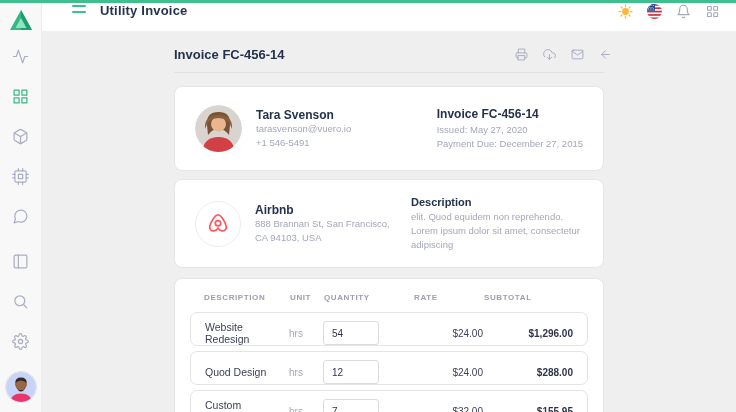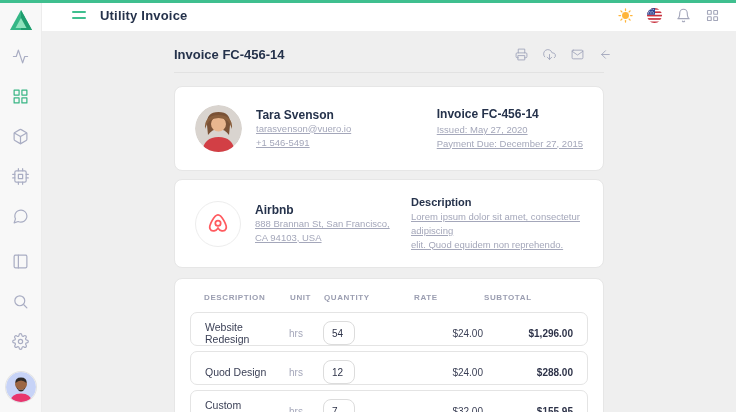--- a/index.html
+++ b/index.html
@@ -23,21 +23,21 @@
   .side-group-top { display:flex; flex-direction:column; align-items:center; gap:22px; margin-top:16px; }
   .side-group-bottom { display:flex; flex-direction:column; align-items:center; gap:22px; margin-top:auto; padding-bottom:10px; }
   .side-icon { width:18px; height:18px; display:flex; align-items:center; justify-content:center; cursor:pointer; }
   .side-icon svg { width:17px; height:17px; stroke:#a9adc3; stroke-width:1.7; fill:none; stroke-linecap:round; stroke-linejoin:round; }
   .side-icon.active svg { stroke:#38b584; }
   .user-avatar { width:30px; height:30px; border-radius:50%; overflow:hidden; cursor:pointer; box-shadow:0 0 0 1px #e3e3e3; }
 
   
   .topbar {
     position:absolute; top:3px; left:42px; right:0; height:28px;
-    background:#ffffff; display:flex; align-items:center; padding:0 16px 4px 30px; z-index:10;
+    background:#ffffff; display:flex; align-items:flex-start; padding:0 16px 4px 30px; z-index:10;
   }
   .hamburger { width:16px; height:12px; display:flex; flex-direction:column; justify-content:center; gap:4px; cursor:pointer; }
   .hamburger span { display:block; height:2px; border-radius:2px; background:#3fbf8f; }
   .hamburger .l1 { width:14px; } .hamburger .l2 { width:14px; }
   .topbar-title { font-size:13px; font-weight:bold; letter-spacing:.2px; margin-left:12px; color:#25324b; }
   .topbar-right { margin-left:auto; display:flex; align-items:center; gap:13px; }
   .tb-icon { width:16px; height:16px; display:flex; align-items:center; justify-content:center; cursor:pointer; }
   .tb-icon svg { width:15px; height:15px; }
 
   
@@ -48,21 +48,21 @@
   .page-title { font-size:13px; font-weight:bold; color:#25324b; }
   .ph-icons { margin-left:auto; display:flex; align-items:center; gap:15px; margin-right:-8px; }
   .ph-icon { cursor:pointer; display:flex; }
   .ph-icon svg { width:13px; height:13px; stroke:#9fa3b9; stroke-width:1.6; fill:none; stroke-linecap:round; stroke-linejoin:round; }
 
   .card { background:#fff; border:1px solid #e6e6e6; border-radius:8px; }
   .card-person { margin-top:13px; display:flex; align-items:center; padding:18px 20px; }
   .photo { width:47px; height:47px; border-radius:50%; overflow:hidden; flex-shrink:0; }
   .person-info { margin-left:14px; }
   .person-name { font-size:12px; font-weight:bold; color:#25324b; }
-  .muted { color:#a4a7ba; font-size:9.5px; line-height:1.45;text-decoration:underline; }
+  .muted { color:#a4a7ba; font-size:9.5px; line-height:1.45; }
   .invoice-meta { margin-left:auto; text-align:left; }
   .invoice-meta-title { font-size:12px; font-weight:bold; color:#25324b; margin-bottom:2px; }
 
   .card-company { margin-top:8px; display:flex; align-items:center; padding:16px 20px; }
   .company-logo { width:46px; height:46px; border-radius:50%; border:1px solid #ededed; display:flex; align-items:center; justify-content:center; flex-shrink:0; }
   .company-logo svg { width:28px; height:28px; }
   .company-info { margin-left:14px; }
   .company-name { font-size:12px; font-weight:bold; color:#25324b; }
   .description-block { margin-left:auto; width:172px; }
   .description-title { font-size:11px; font-weight:bold; color:#25324b; margin-bottom:2px; }
@@ -70,21 +70,21 @@
   .table-card { margin-top:10px; padding:12px 15px 14px 15px; min-height:160px; }
   .thead { display:grid; grid-template-columns:1fr 34px 90px 70px 90px; padding:2px 14px 10px 14px; }
   .th { font-size:8px; font-weight:bold; color:#9b9eb1; letter-spacing:.6px; }
   .th.right { text-align:left; }
   .row-card { border:1px solid #e4e4e4; border-radius:7px; background:#fff; display:grid;
               grid-template-columns:1fr 34px 90px 70px 90px; align-items:center; height:34px; padding:8px 14px; margin-bottom:5px; }
   .cell-desc { font-size:10.5px; color:#3a3f55; }
   .cell-unit { font-size:10px; color:#a4a7ba; }
   .cell-rate, .cell-sub { font-size:10px; color:#3a3f55; text-align:right; }
   .cell-sub { font-weight:bold; color:#2e3349; }
-  .qty-input { width:32px; height:24px; border:1px solid #dcdcdc; border-radius:8px; font-size:10px;
+  .qty-input { width:56px; height:24px; border:1px solid #dcdcdc; border-radius:3px; font-size:10px;
                color:#2e3349; padding:0 8px; font-family:"Liberation Sans",sans-serif; background:#fff; }
 </style>
 </head>
 <body>
 
 <div class="accent-line"></div>
 
 <div class="sidebar">
   <div class="logo">
     <svg viewBox="0 0 24 22">
@@ -298,22 +298,22 @@
           <circle cx="12" cy="11.3" r="2.3"></circle>
         </svg>
       </div>
       <div class="company-info">
         <div class="company-name">Airbnb</div>
         <div class="muted">888 Brannan St, San Francisco,</div>
         <div class="muted">CA 94103, USA</div>
       </div>
       <div class="description-block">
         <div class="description-title">Description</div>
+        <div class="muted">elit. Quod equidem non reprehendo.</div>
         <div class="muted">Lorem ipsum dolor sit amet, consectetur adipiscing</div>
-        <div class="muted">elit. Quod equidem non reprehendo.</div>
       </div>
     </div>
 
     <div class="card table-card">
       <div class="thead">
         <div class="th">DESCRIPTION</div>
         <div class="th">UNIT</div>
         <div class="th">QUANTITY</div>
         <div class="th right">RATE</div>
         <div class="th right">SUBTOTAL</div>

